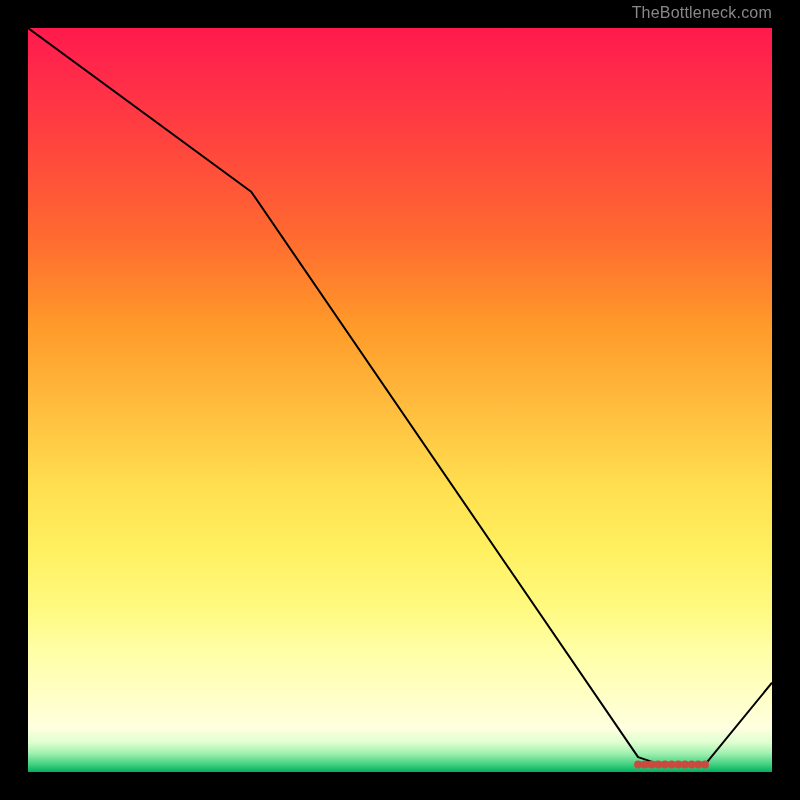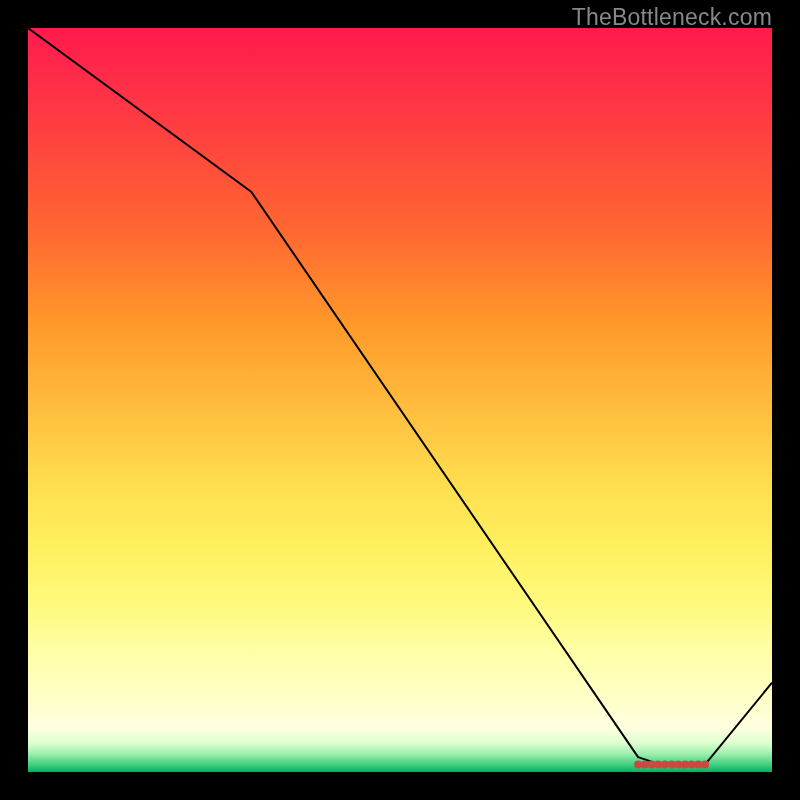--- a/index.html
+++ b/index.html
@@ -48,21 +48,21 @@
     left: 0;
     top: 0;
     width: 744px;
     height: 744px;
   }
   .watermark {
     position: absolute;
     top: 4px;
     right: 28px;
     color: #888;
-    font-size: 23px;
+    font-size: 16px;
     font-weight: 500;
     letter-spacing: 0.2px;
     text-align: right;
   }
 </style>
 </head>
 <body>
 <div class="frame">
 
   <div class="watermark">TheBottleneck.com</div>

